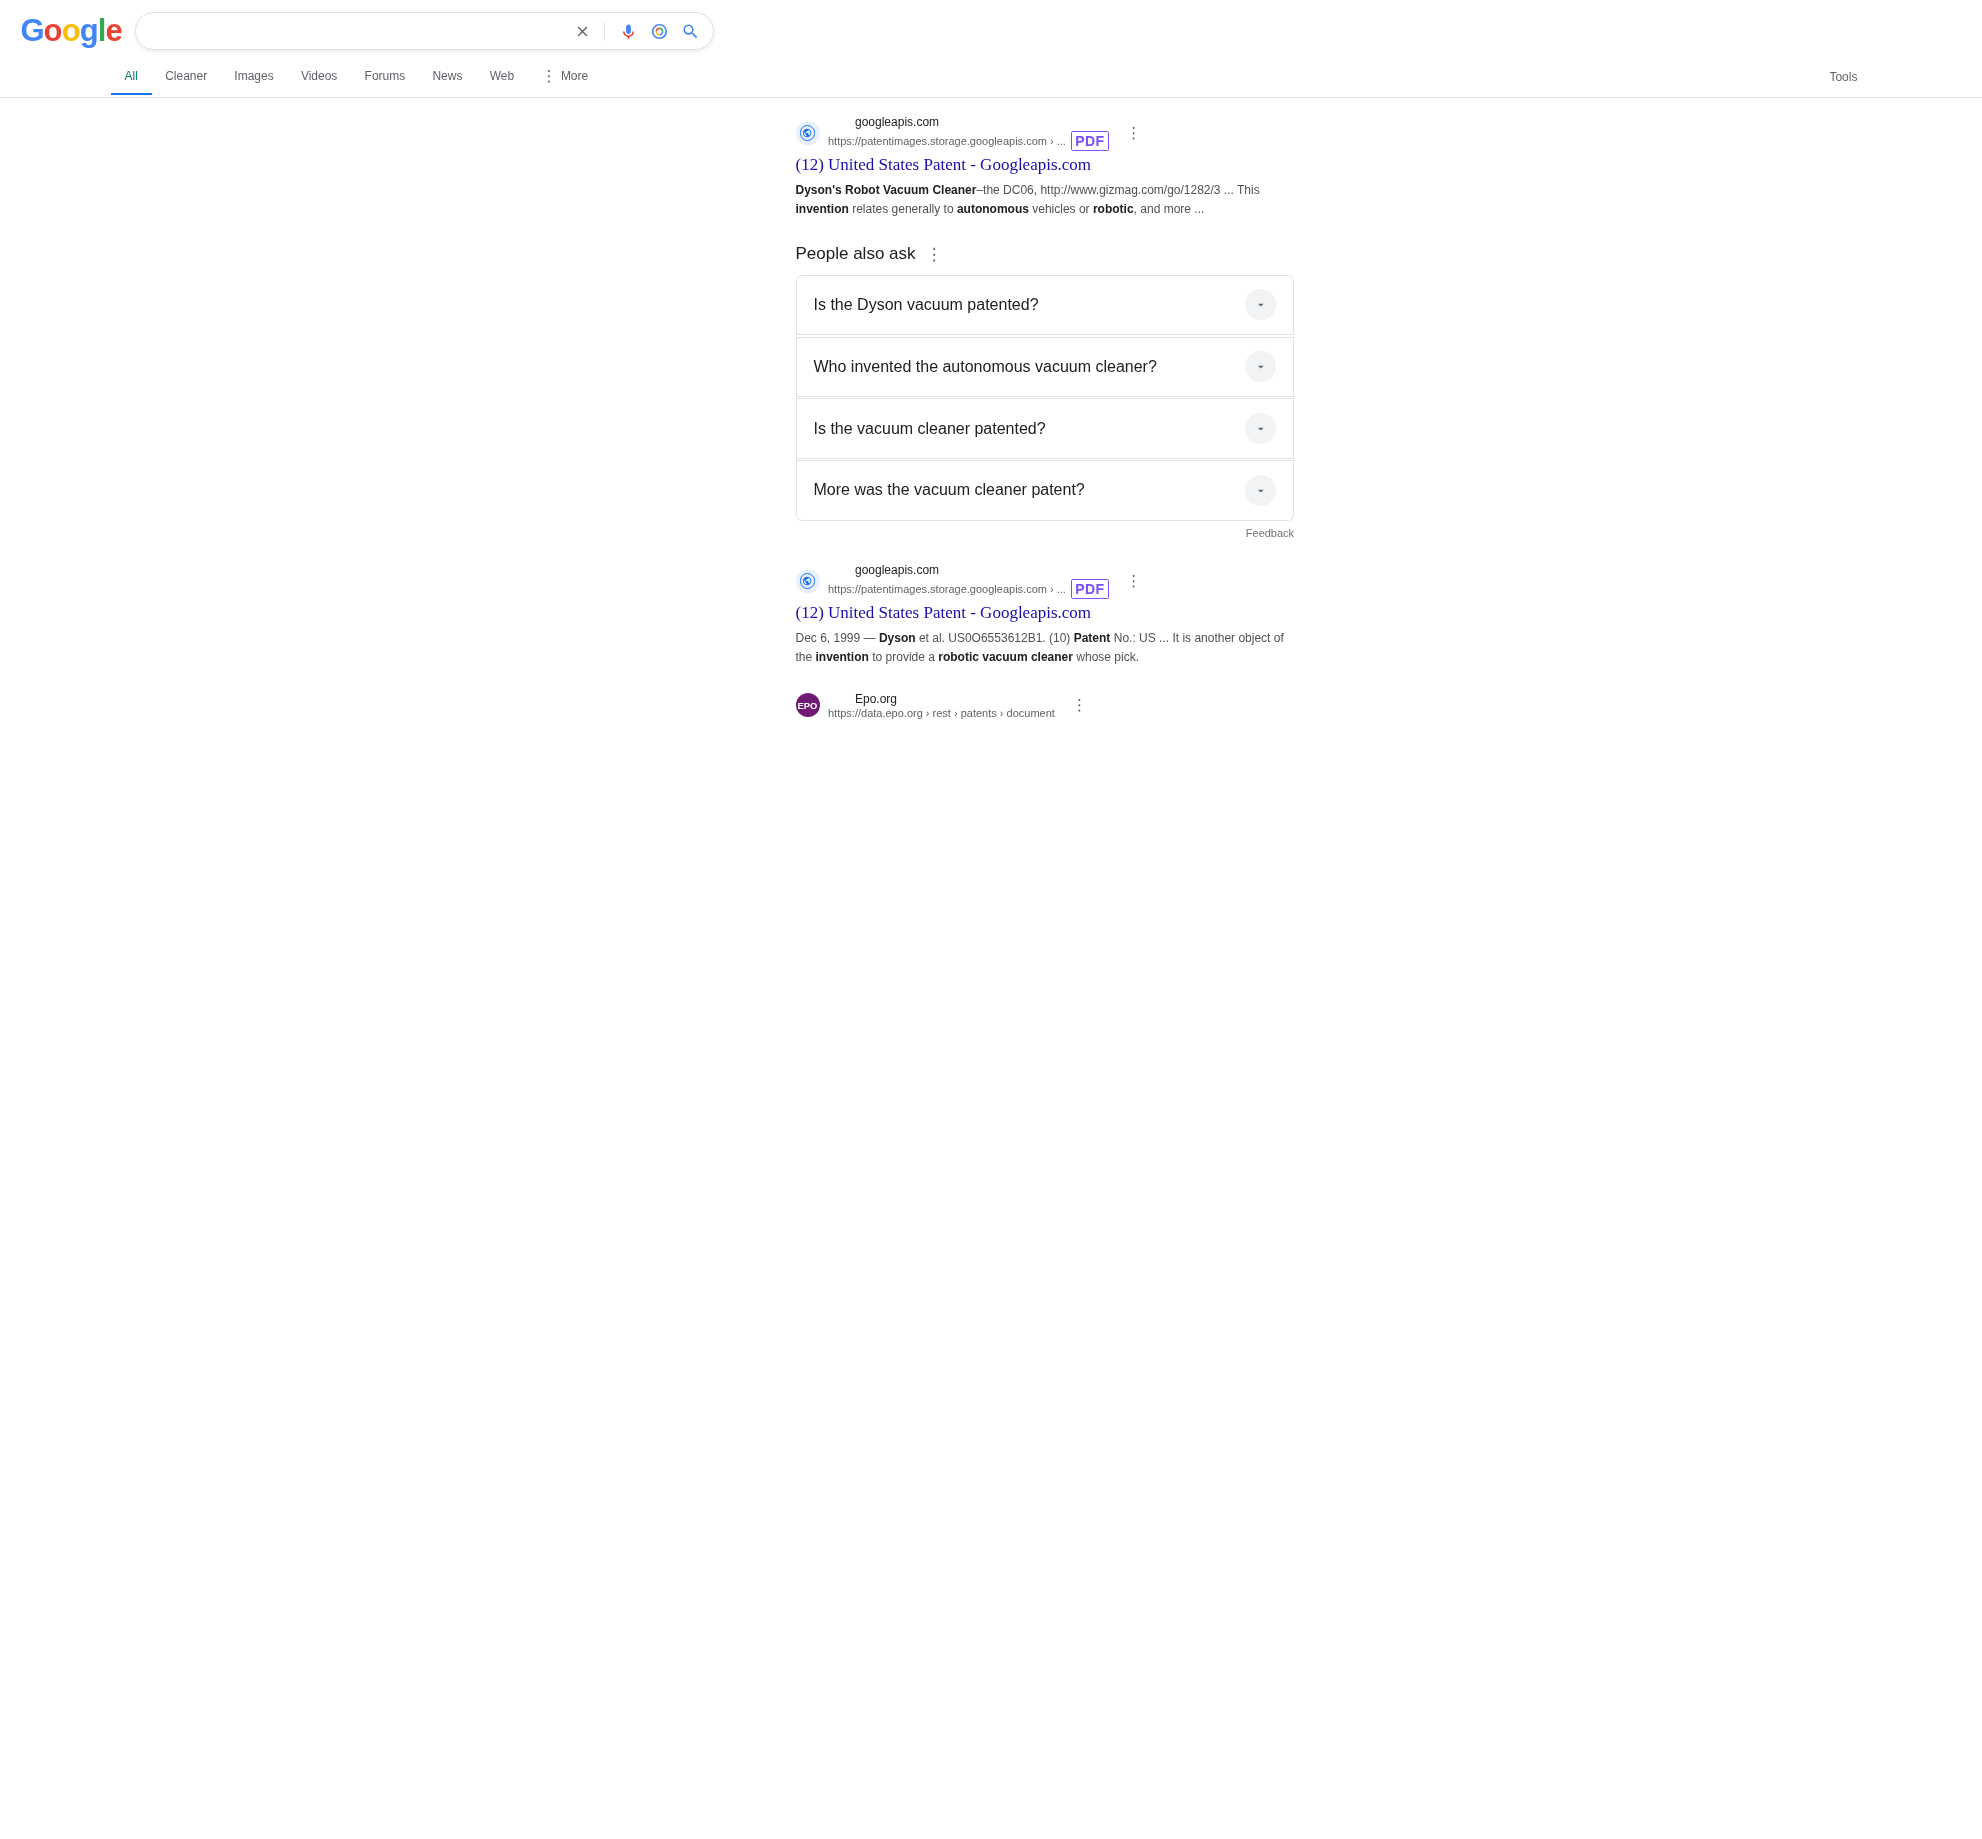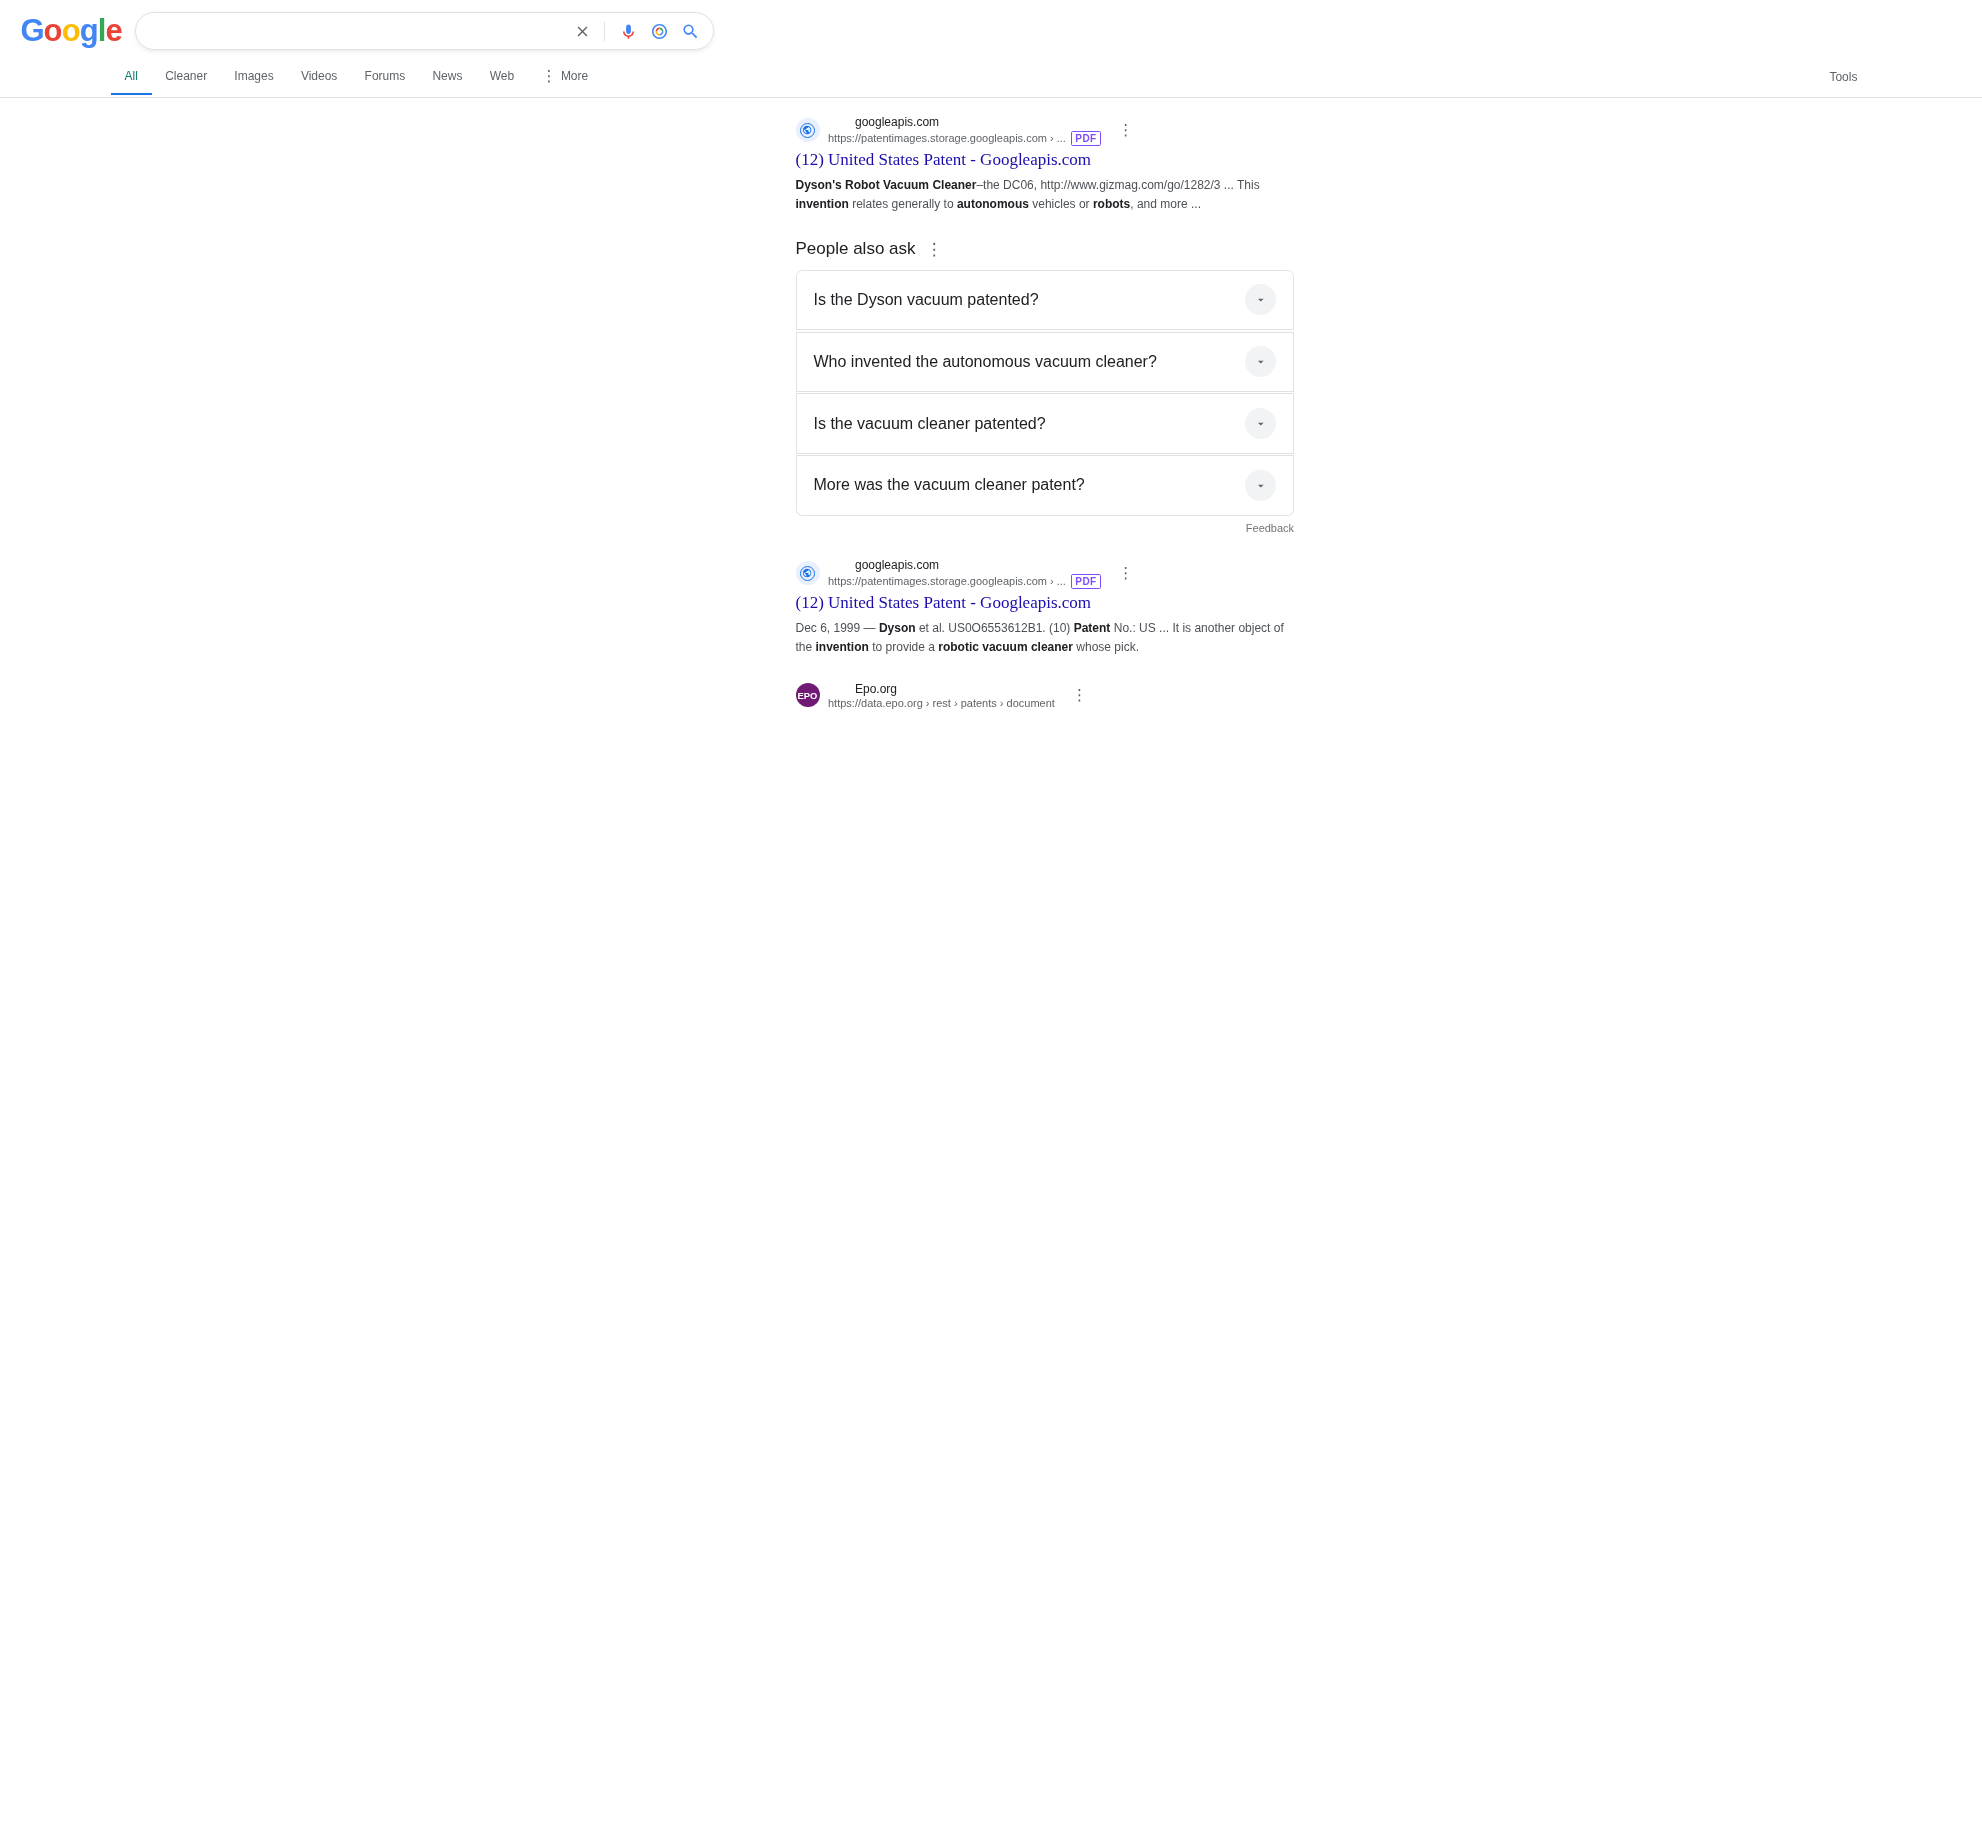--- a/index.html
+++ b/index.html
@@ -161,21 +161,21 @@
       font-size: 11px;
       color: #5f6368;
       display: flex;
       align-items: center;
       gap: 5.1px;
     }
     .pdf-badge {
       display: inline-block;
       border: 0.9px solid #7c4dff;
       color: #7c4dff;
-      font-size: 10px;
+      font-size: 14px;
       padding: 0.9px 3.4px;
       border-radius: 1.7px;
       font-weight: 600;
       letter-spacing: 0.4px;
     }
     .result-more-btn {
       background: none;
       border: none;
       cursor: pointer;
       color: #5f6368;
@@ -386,21 +386,21 @@
           <span>https://patentimages.storage.googleapis.com › ...</span>
           <span class="pdf-badge">PDF</span>
         </span>
       </div>
       <button class="result-more-btn" title="More options">
         <span>⋮</span>
       </button>
     </div>
     <a class="result-title" href="#">(12) United States Patent - Googleapis.com</a>
     <div class="result-snippet">
-      <strong>Dyson's Robot Vacuum Cleaner</strong>–the DC06, http://www.gizmag.com/go/1282/3 ... This <strong>invention</strong> relates generally to <strong>autonomous</strong> vehicles or <strong>robots</strong>, and more ...
+      <strong>Dyson's Robot Vacuum Cleaner</strong>–the DC06, http://www.gizmag.com/go/1282/3 ... This <strong>invention</strong> relates generally to <strong>autonomous</strong> vehicles or <strong>robotic</strong>, and more ...
     </div>
   </div>
 
   <div class="paa-section">
     <div class="paa-header">
       <span class="paa-title">People also ask</span>
       <button class="icon-btn">
         <span style="font-size:17px;color:#5f6368;">⋮</span>
       </button>
     </div>

